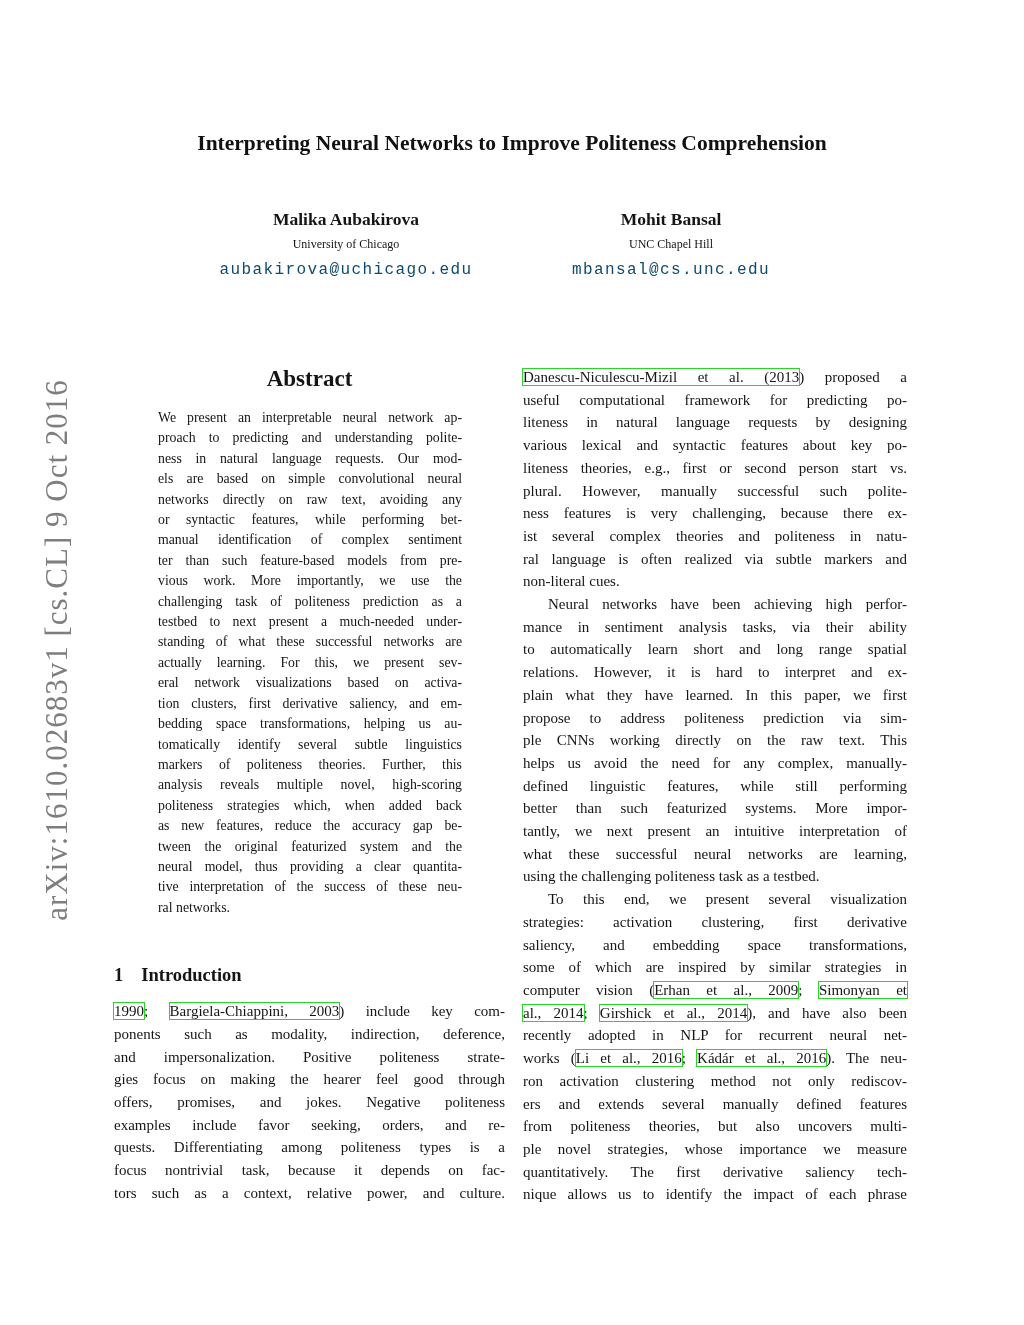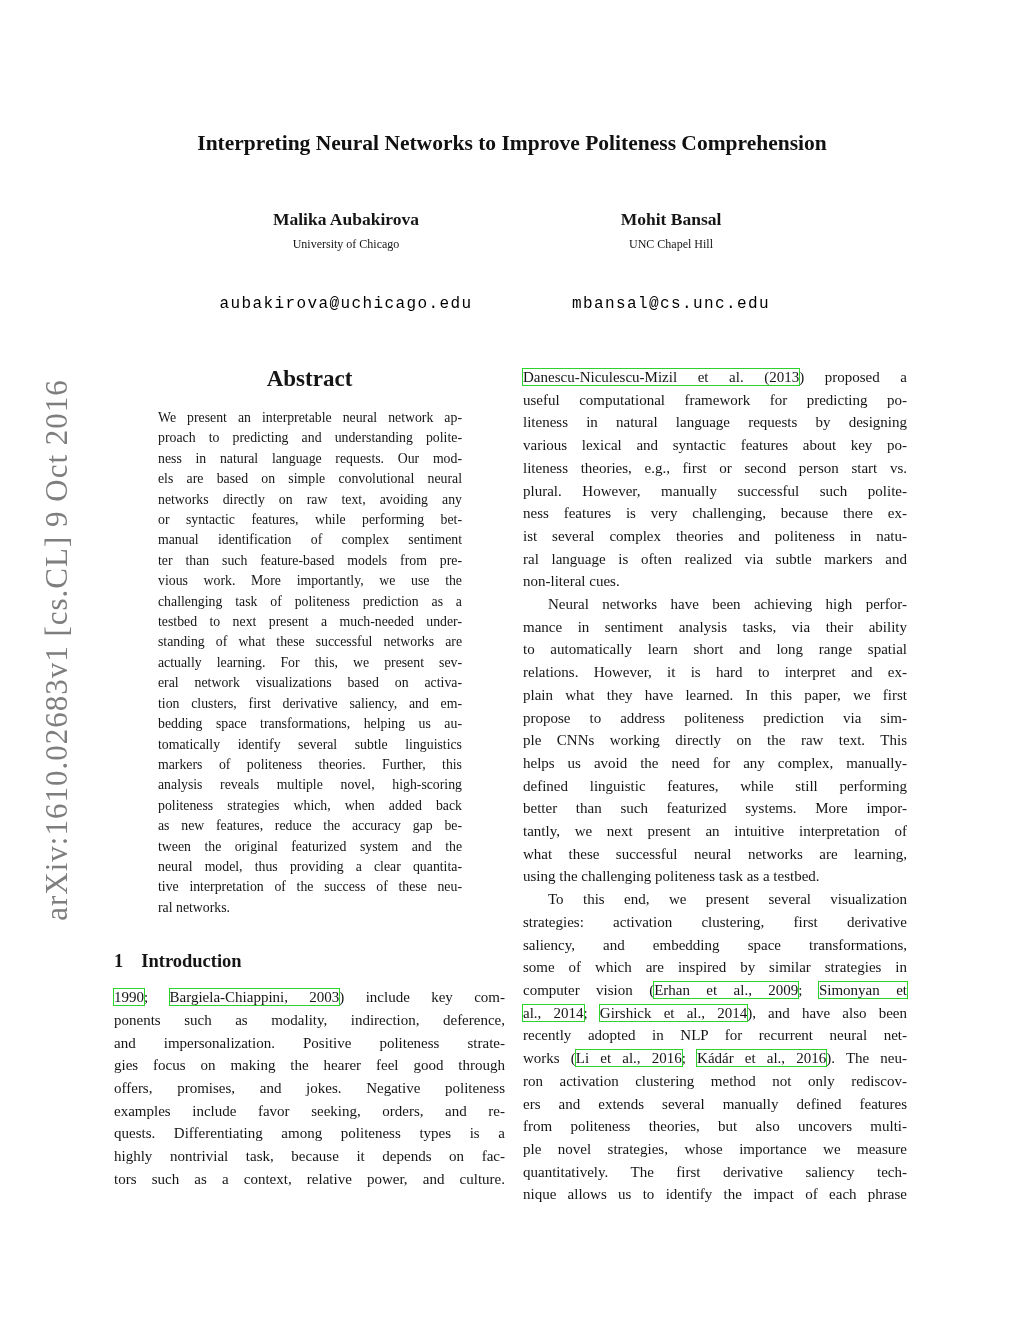--- a/index.html
+++ b/index.html
@@ -43,22 +43,21 @@
   }
   .author-1 { left: 146px; }
   .author-2 { left: 471px; }
   .author-name { font-size: 17.5px; font-weight: bold; line-height: 26px; }
   .author-affil { font-size: 12px; line-height: 25px; }
   .author-email {
     font-family: "Liberation Mono", monospace;
     font-size: 16px;
     line-height: 26px;
     letter-spacing: 1.4px;
-    color: #000000;
-    margin-top: 34px;
+    color: #0c4a6e;
   }
   .col { position: absolute; top: 366px; }
   .col-left  { left: 114px; width: 391px; }
   .col-right { left: 523px; width: 384px; }
   .abstract-heading {
     text-align: center;
     font-size: 23px;
     font-weight: bold;
     margin-bottom: 16px;
   }
@@ -71,21 +70,21 @@
   .para, .intro-para { font-size: 15px; }
   .para .line, .intro-para .line { line-height: 22.7px; }
   .line {
     text-align: justify;
     text-align-last: justify;
     white-space: normal;
   }
   .line.end { text-align-last: left; }
   .line.indent { text-indent: 25px; }
   .section-heading {
-    margin-top: 33px;
+    margin-top: 47px;
     font-size: 18.5px;
     font-weight: bold;
   }
   .section-heading .sec-num { display: inline-block; margin-right: 18px; }
   .intro-para { margin-top: 14px; }
   .cite {
     outline: 1.3px solid #2ad52a;
     outline-offset: 0.5px;
   }
 </style>
@@ -145,21 +144,21 @@
     </div>
 
     <div class="intro-para">
         <div class="line"><span class="cite">1990</span><span>; </span><span class="cite">Bargiela-Chiappini, 2003</span><span>) include key com-</span></div>
         <div class="line"><span>ponents such as modality, indirection, deference,</span></div>
         <div class="line"><span>and impersonalization.  Positive politeness strate-</span></div>
         <div class="line"><span>gies focus on making the hearer feel good through</span></div>
         <div class="line"><span>offers, promises, and jokes.  Negative politeness</span></div>
         <div class="line"><span>examples include favor seeking, orders, and re-</span></div>
         <div class="line"><span>quests. Differentiating among politeness types is a</span></div>
-        <div class="line"><span>highly nontrivial task, because it depends on fac-</span></div>
+        <div class="line"><span>focus nontrivial task, because it depends on fac-</span></div>
         <div class="line"><span>tors such as a context, relative power, and culture.</span></div>
       </div>
   </div>
 
   <div class="col col-right">
     <div class="para">
         <div class="line"><span class="cite">Danescu-Niculescu-Mizil et al. (2013</span><span>) proposed a</span></div>
         <div class="line"><span>useful computational framework for predicting po-</span></div>
         <div class="line"><span>liteness in natural language requests by designing</span></div>
         <div class="line"><span>various lexical and syntactic features about key po-</span></div>

